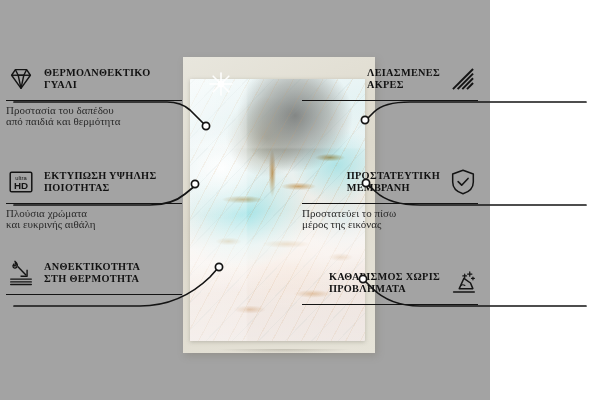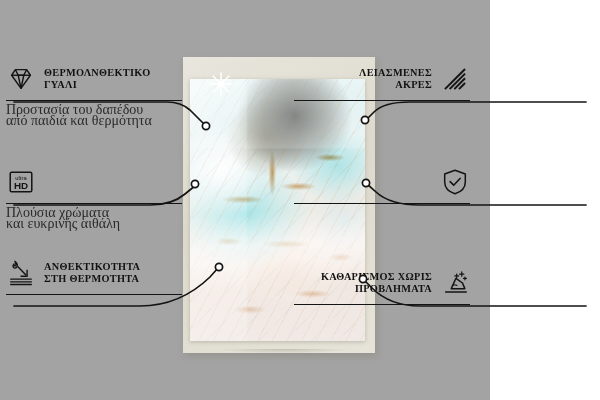--- a/index.html
+++ b/index.html
@@ -71,31 +71,31 @@
     position:absolute;left:25px;top:14px;width:26px;height:26px;pointer-events:none;
   }
   .panel-shadow{
     position:absolute;left:8px;top:292px;width:186px;height:12px;
     background:radial-gradient(ellipse 50% 50% at 50% 0%, rgba(120,115,100,.30) 0%, rgba(120,115,100,0) 72%);
   }
 
   
   .feat{position:absolute;width:176px;}
   .feat-left{left:6px;text-align:left;}
-  .feat-right{right:20px;text-align:right;}
+  .feat-right{right:12px;text-align:left;}
   .feat-head{display:flex;align-items:center;gap:8px;min-height:34px;}
   .feat-left .feat-head{justify-content:flex-start;}
   .feat-right .feat-head{justify-content:flex-end;}
   .feat-title{
     font-size:10.3px;line-height:12.4px;font-weight:700;letter-spacing:.3px;
     color:#121212;white-space:pre-line;
   }
   .feat-rule{height:1.2px;background:#141414;margin:4px 0 4px 0;}
   .feat-body{
-    font-size:14px;line-height:10.6px;color:#2a2a2a;white-space:pre-line;
+    font-size:11px;line-height:10.6px;color:#2a2a2a;white-space:pre-line;
     font-style:normal;
   }
   .icon{flex:0 0 auto;width:30px;height:30px;display:block;}
 
   
   #links{position:absolute;left:0;top:0;width:600px;height:400px;pointer-events:none;}
 </style>
 </head>
 <body>
 
@@ -141,20 +141,22 @@
 από παιδιά και θερμότητα</div>
   </div>
 
   <div class="feat feat-left" style="top:165px;">
     <div class="feat-head">
       <svg class="icon" viewBox="0 0 32 32">
         <rect x="4.5" y="5.5" width="23" height="21" rx="1.5" fill="none" stroke="#141414" stroke-width="1.6"></rect>
         <text x="16" y="14.2" text-anchor="middle" font-family="Liberation Sans, sans-serif" font-size="6.2" fill="#141414">ultra</text>
         <text x="16" y="23.2" text-anchor="middle" font-family="Liberation Sans, sans-serif" font-size="10.5" font-weight="bold" fill="#141414">HD</text>
       </svg>
+      <div class="feat-title">ΕΚΤΥΠΩΣΗ ΥΨΗΛΗΣ
+ΠΟΙΟΤΗΤΑΣ</div>
     </div>
     <div class="feat-rule"></div>
     <div class="feat-body">Πλούσια χρώματα
 και ευκρινής αιθάλη</div>
   </div>
 
   <div class="feat feat-left" style="top:256px;">
     <div class="feat-head">
       <svg class="icon" viewBox="0 0 32 32">
         <path d="M9.5 3.5c2.6 2.1 3.2 4.4 1.9 6.2-1.1 1.5-3.1 1.3-3.8-.2-.5-1.1 0-2.3 1-3.2-.3 1.6.5 2.4 1.3 2.2.9-.3 1-1.9-.4-5z" fill="none" stroke="#141414" stroke-width="1.4" stroke-linejoin="round"></path>
@@ -183,26 +185,30 @@
           <line x1="16" y1="26" x2="26" y2="16"></line>
           <line x1="21" y1="26" x2="26" y2="21"></line>
         </g>
       </svg>
     </div>
     <div class="feat-rule"></div>
   </div>
 
   <div class="feat feat-right" style="top:165px;">
     <div class="feat-head">
+      <div class="feat-title">ΠΡΟΣΤΑΤΕΥΤΙΚΗ
+ΜΕΜΒΡΑΝΗ</div>
       <svg class="icon" viewBox="0 0 32 32">
         <path d="M16 3.5 L27 7.5 V16 c0 6.4-4.6 10.6-11 12.6C9.6 26.6 5 22.4 5 16 V7.5 Z" fill="none" stroke="#141414" stroke-width="1.6" stroke-linejoin="round"></path>
         <path d="M10.8 15.6 L14.6 19.4 L21.4 12.2" fill="none" stroke="#141414" stroke-width="1.7" stroke-linecap="round" stroke-linejoin="round"></path>
       </svg>
     </div>
     <div class="feat-rule"></div>
+    <div class="feat-body">Προστατεύει το πίσω
+μέρος της εικόνας</div>
   </div>
 
   <div class="feat feat-right" style="top:266px;">
     <div class="feat-head">
       <div class="feat-title">ΚΑΘΑΡΙΣΜΟΣ ΧΩΡΙΣ
 ΠΡΟΒΛΗΜΑΤΑ</div>
       <svg class="icon" viewBox="0 0 32 32">
         <path d="M12 22 L17 11 L24 16 L26.5 22 Z" fill="none" stroke="#141414" stroke-width="1.6" stroke-linejoin="round"></path>
         <line x1="6" y1="25.6" x2="28" y2="25.6" stroke="#141414" stroke-width="1.6" stroke-linecap="round"></line>
         <path d="M13.6 18.6 q2.2-1.4 4.4 0" fill="none" stroke="#141414" stroke-width="1.2" stroke-linecap="round"></path>

